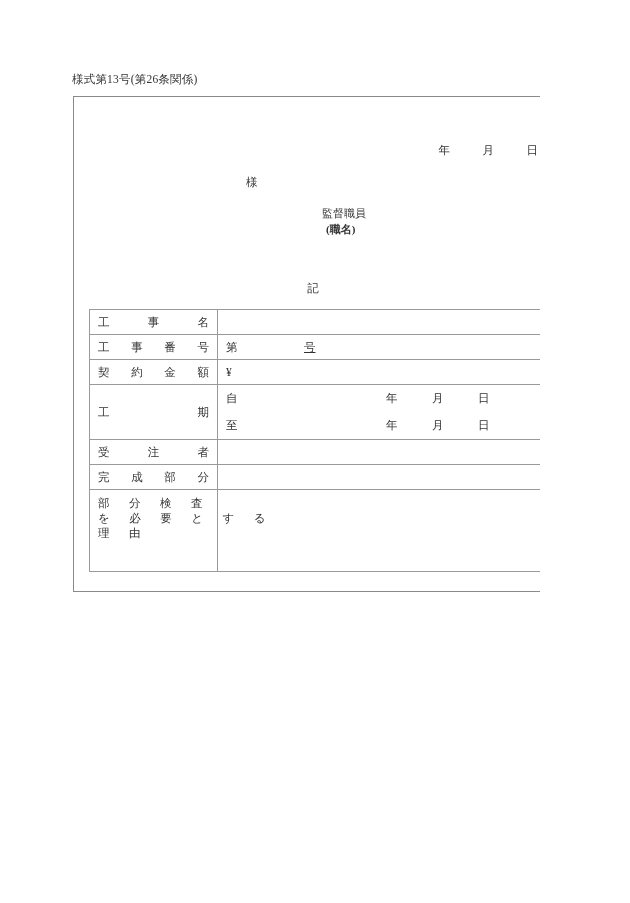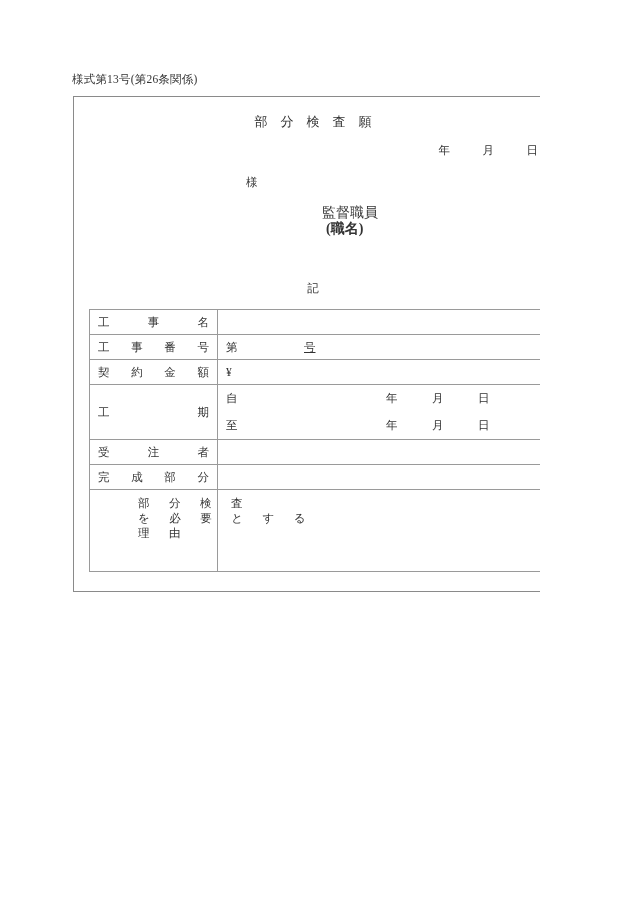--- a/index.html
+++ b/index.html
@@ -83,21 +83,21 @@
     top: 78px;
     font-size: 11.5px;
     color: #333;
   }
 
   
   .supervisor {
     position: absolute;
     left: 248px;
     top: 108px;
-    font-size: 14px;
+    font-size: 11px;
     line-height: 16px;
     color: #333;
     text-align: left;
   }
   .supervisor .line2 {
     padding-left: 4px;
     font-weight: bold;
   }
 
   
@@ -187,21 +187,21 @@
   
   .reason-label {
     height: 82px;
     vertical-align: top !important;
     padding: 6px 8px 0 8px !important;
   }
   .reason-lines {
     line-height: 15px;
     white-space: nowrap;
   }
-  .reason-lines div { letter-spacing: 4px; margin-left: 40px; }
+  .reason-lines div { letter-spacing: 4px; }
   .reason-val { height: 82px; }
 
   
   .footer-note {
     position: absolute;
     left: 72px;
     top: 600px;
     font-size: 11.5px;
     color: #333;
     white-space: nowrap;
@@ -210,21 +210,20 @@
 </style>
 </head>
 <body>
 
 <div class="page">
 
   <div class="form-no">様式第13号(第26条関係)</div>
 
   <div class="outer-frame">
 
-    <div class="doc-title">部分検査願</div>
 
     <div class="date-line">
       <span class="seg">年</span><span class="seg">月</span><span class="seg">日</span>
     </div>
 
     <div class="recipient">様</div>
 
     <div class="supervisor">
       <div>監督職員</div>
       <div class="line2">(職名)</div>

